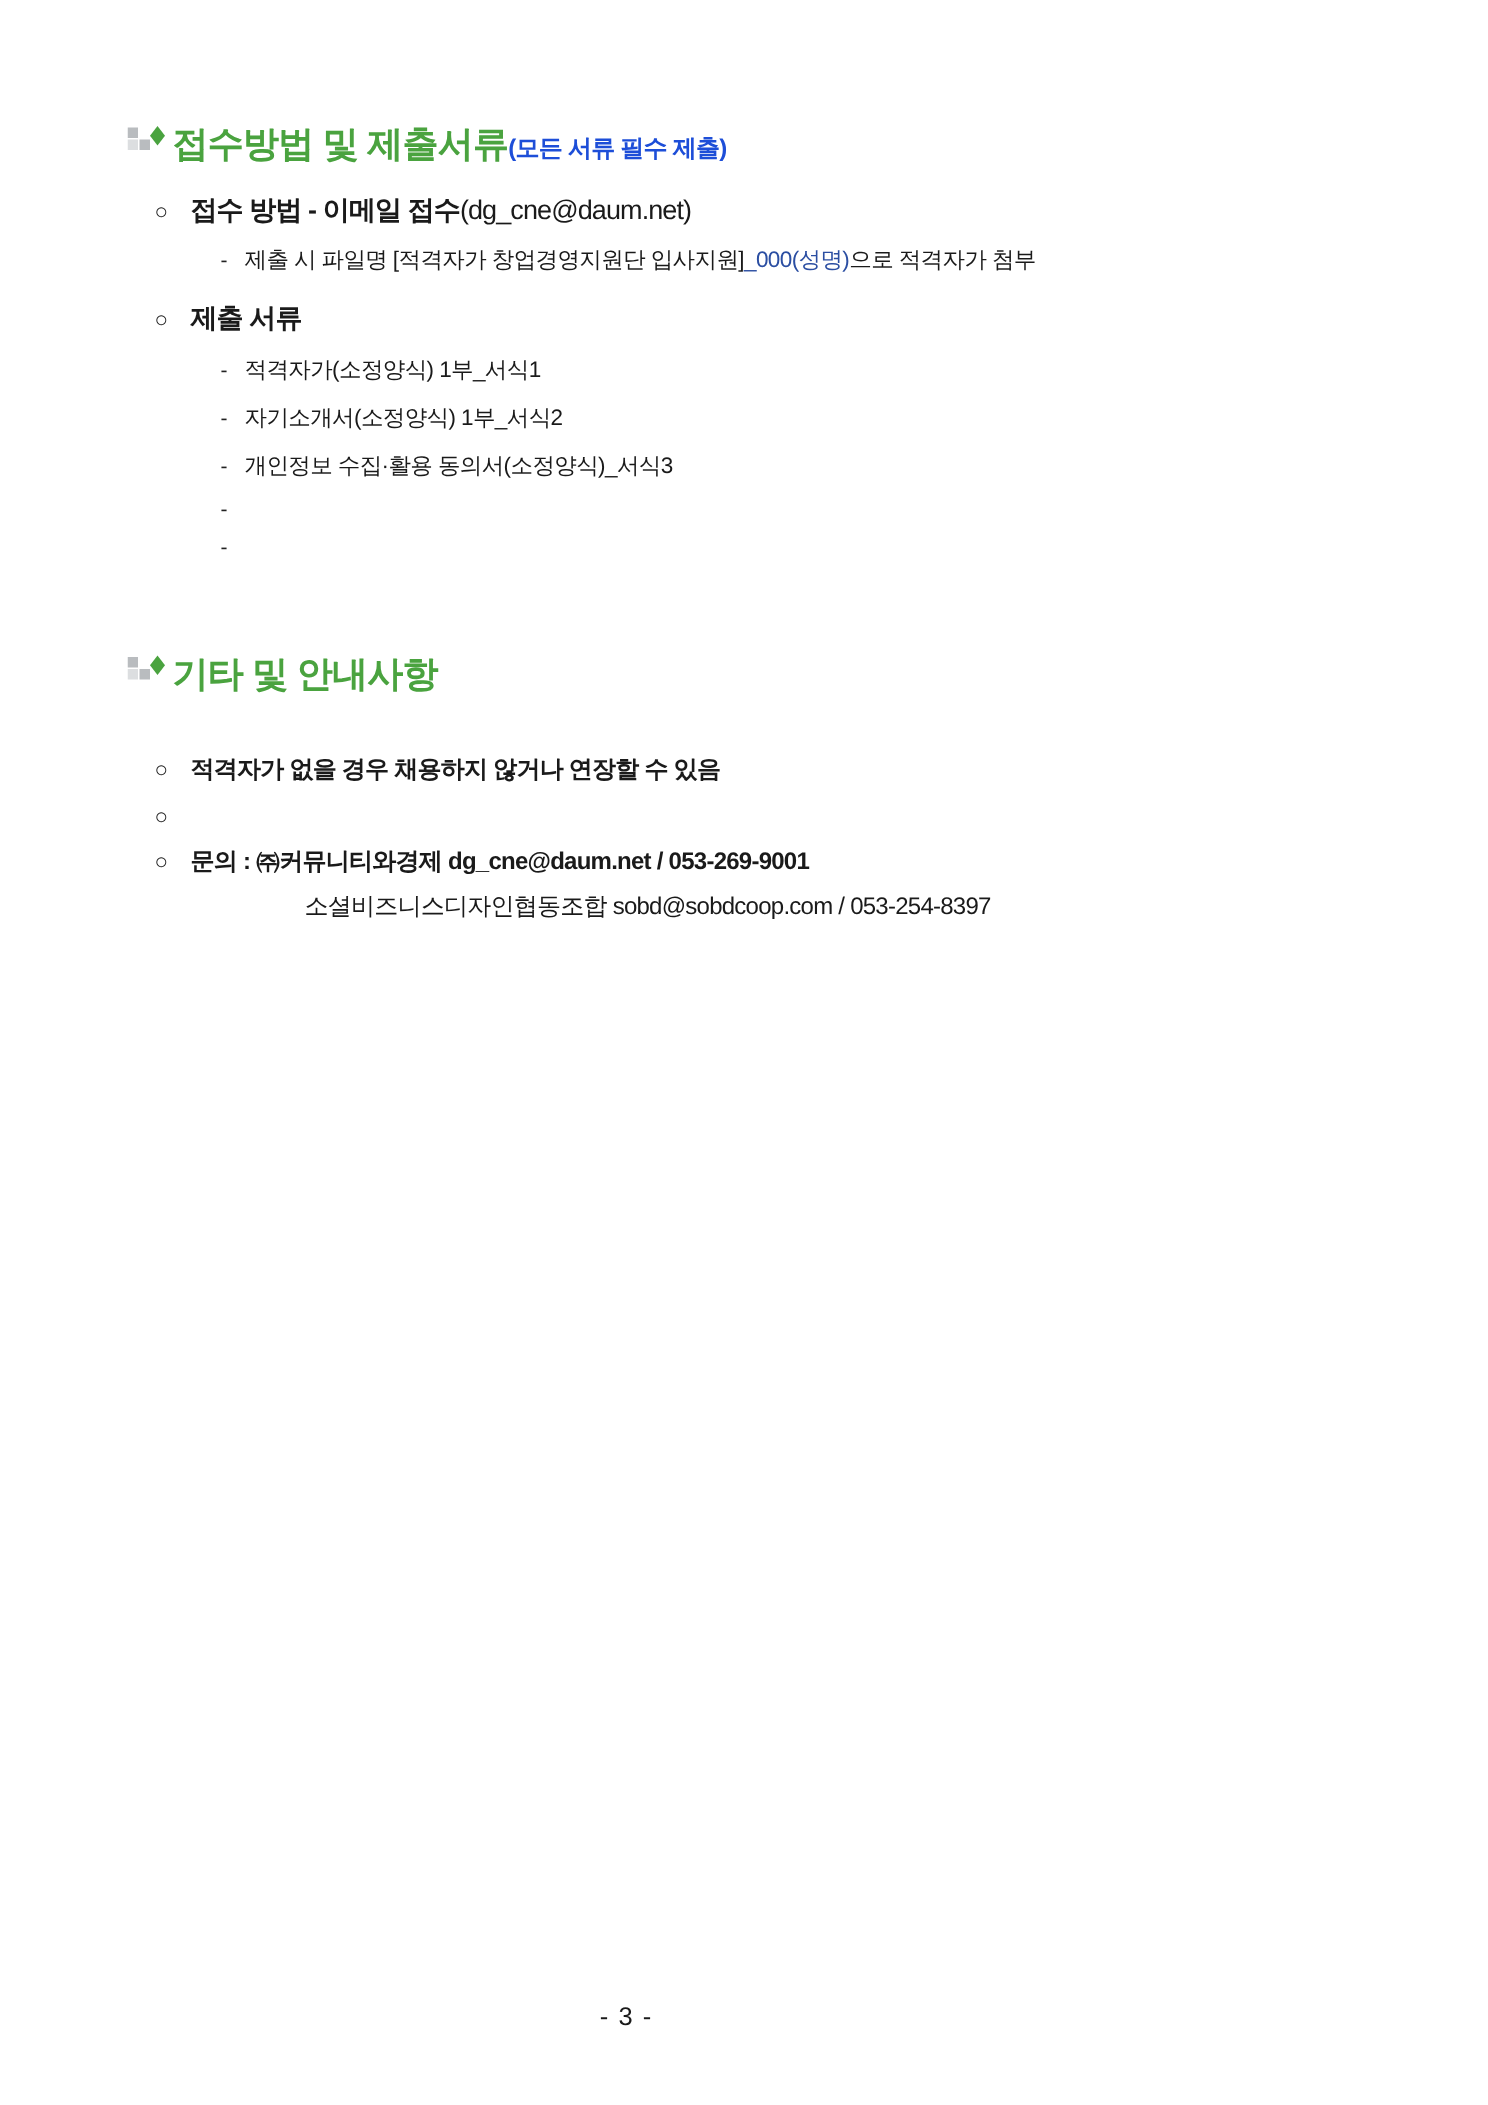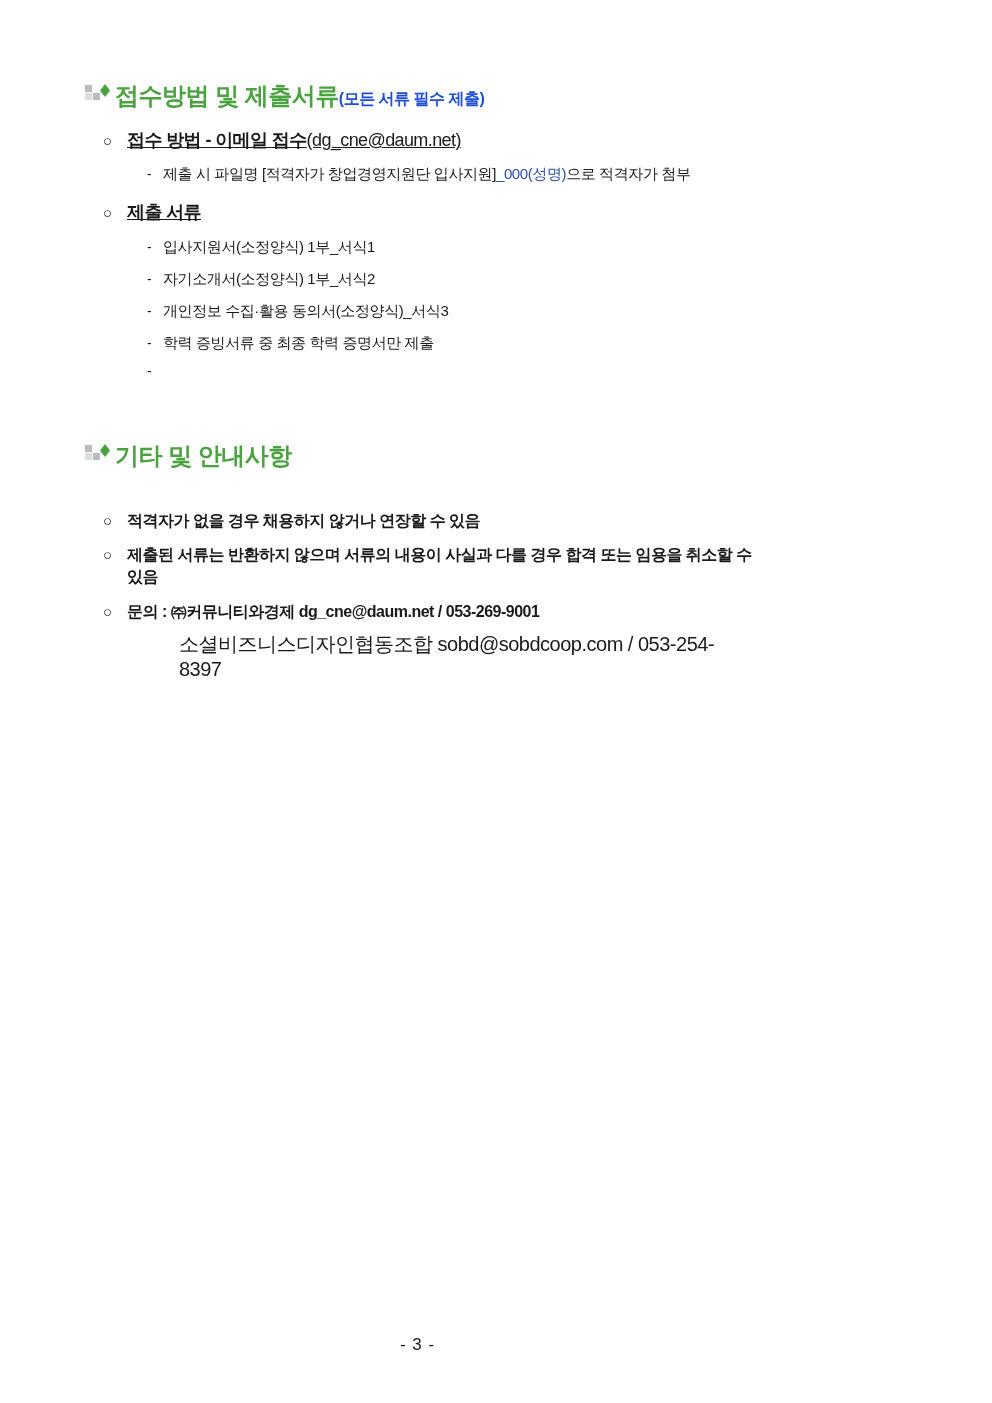--- a/index.html
+++ b/index.html
@@ -67,21 +67,20 @@
     font-size: 15px;
     color: #222;
     line-height: 1;
   }
   .l1-text {
     font-size: 18px;
     font-weight: bold;
     color: #1a1a1a;
     letter-spacing: -0.6px;
     line-height: 1.35;
-    text-decoration: underline;
   }
   .l1-text .norm {
     font-weight: normal;
   }
 
   
   .l2 {
     display: flex;
     align-items: baseline;
     margin-top: 11px;
@@ -117,23 +116,23 @@
     line-height: 1;
   }
   .info-text {
     font-size: 16px;
     color: #1a1a1a;
     letter-spacing: -0.5px;
     line-height: 1.4;
     font-weight: bold;
   }
   .info-sub {
-    margin-left: 94px;
+    margin-left: 118px;
     margin-top: 8px;
-    font-size: 20px;
+    font-size: 16px;
     color: #1a1a1a;
     letter-spacing: -0.5px;
   }
 
   .spacer-big { height: 62px; }
   .spacer-mid { height: 26px; }
 
   .page-number {
     position: absolute;
     left: 0;
@@ -173,33 +172,32 @@
     <span class="l2-text"><span>제출 시 파일명 [적격자가 창업경영지원단 입사지원]</span><span class="blue">_000(성명)</span><span>으로 적격자가 첨부</span></span>
   </div>
 
   <div class="l1">
     <span class="l1-marker">○</span>
     <span class="l1-text"><span>제출 서류</span><span class="norm"></span></span>
   </div>
 
   <div class="l2">
     <span class="l2-marker">-</span>
-    <span class="l2-text">입사지원서(소정양식) 1부_서식1</span>
+    <span class="l2-text">적격자가(소정양식) 1부_서식1</span>
   </div>
   <div class="l2">
     <span class="l2-marker">-</span>
     <span class="l2-text">자기소개서(소정양식) 1부_서식2</span>
   </div>
   <div class="l2">
     <span class="l2-marker">-</span>
     <span class="l2-text">개인정보 수집·활용 동의서(소정양식)_서식3</span>
   </div>
   <div class="l2">
     <span class="l2-marker">-</span>
-    <span class="l2-text">학력 증빙서류 중 최종 학력 증명서만 제출</span>
   </div>
   <div class="l2">
     <span class="l2-marker">-</span>
   </div>
 
   <div class="spacer-big"></div>
 
   <div class="section-heading">
     <span class="heading-marker">
       <svg width="26" height="20" viewBox="0 0 26 20">
@@ -213,21 +211,20 @@
   </div>
 
   <div class="spacer-mid"></div>
 
   <div class="info-item">
     <span class="info-marker">○</span>
     <span class="info-text">적격자가 없을 경우 채용하지 않거나 연장할 수 있음</span>
   </div>
   <div class="info-item">
     <span class="info-marker">○</span>
-    <span class="info-text">제출된 서류는 반환하지 않으며 서류의 내용이 사실과 다를 경우 합격 또는 임용을 취소할 수 있음</span>
   </div>
   <div class="info-item">
     <span class="info-marker">○</span>
     <span class="info-text">문의 : ㈜커뮤니티와경제  dg_cne@daum.net / 053-269-9001</span>
   </div>
   <div class="info-sub">소셜비즈니스디자인협동조합  sobd@sobdcoop.com / 053-254-8397</div>
 
   <div class="page-number">- 3 -</div>
 </div>
 

